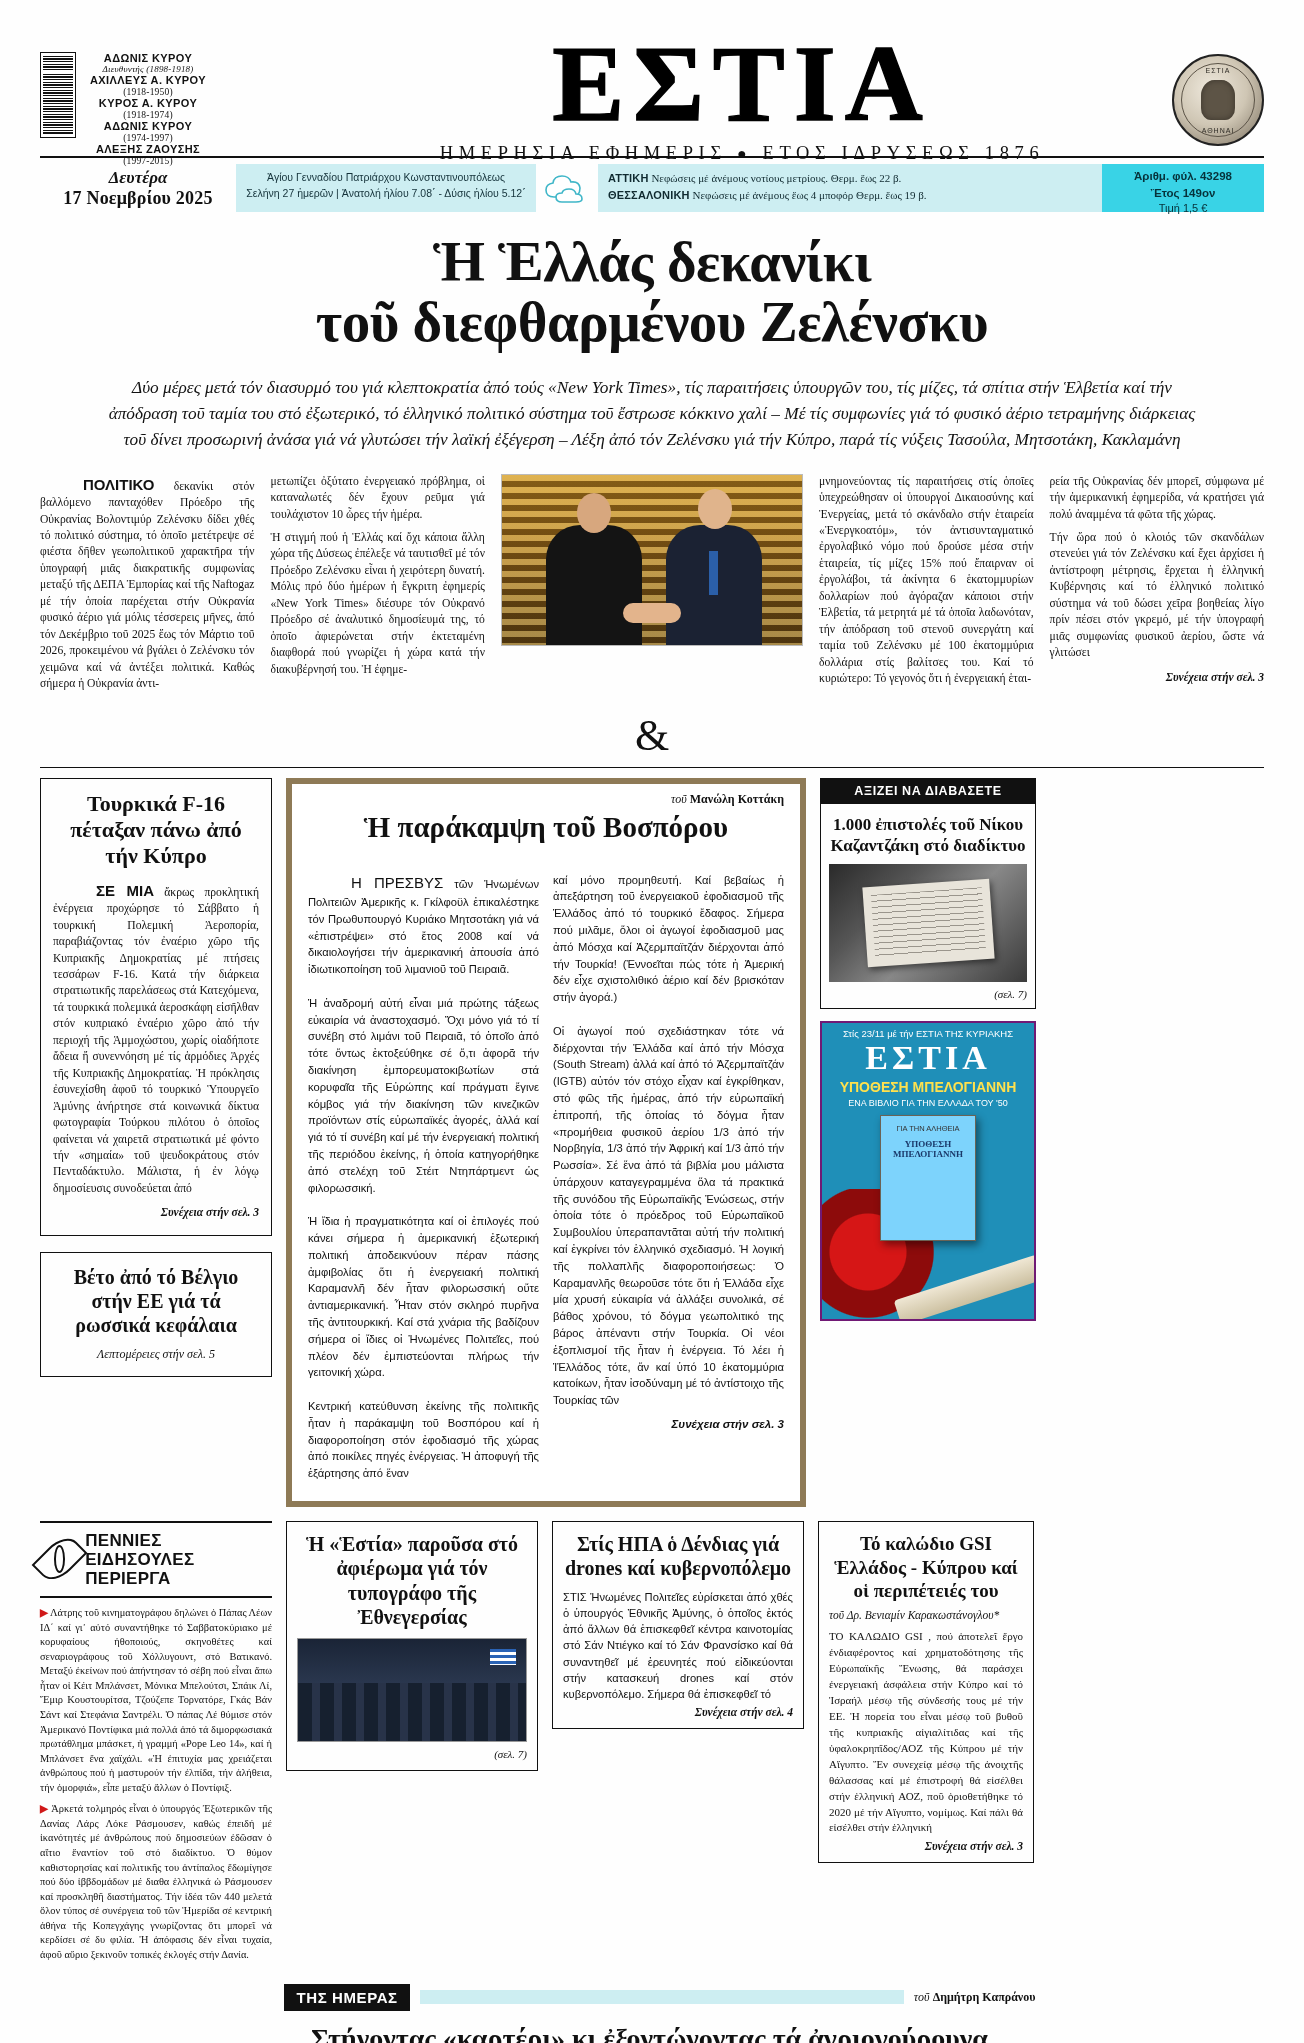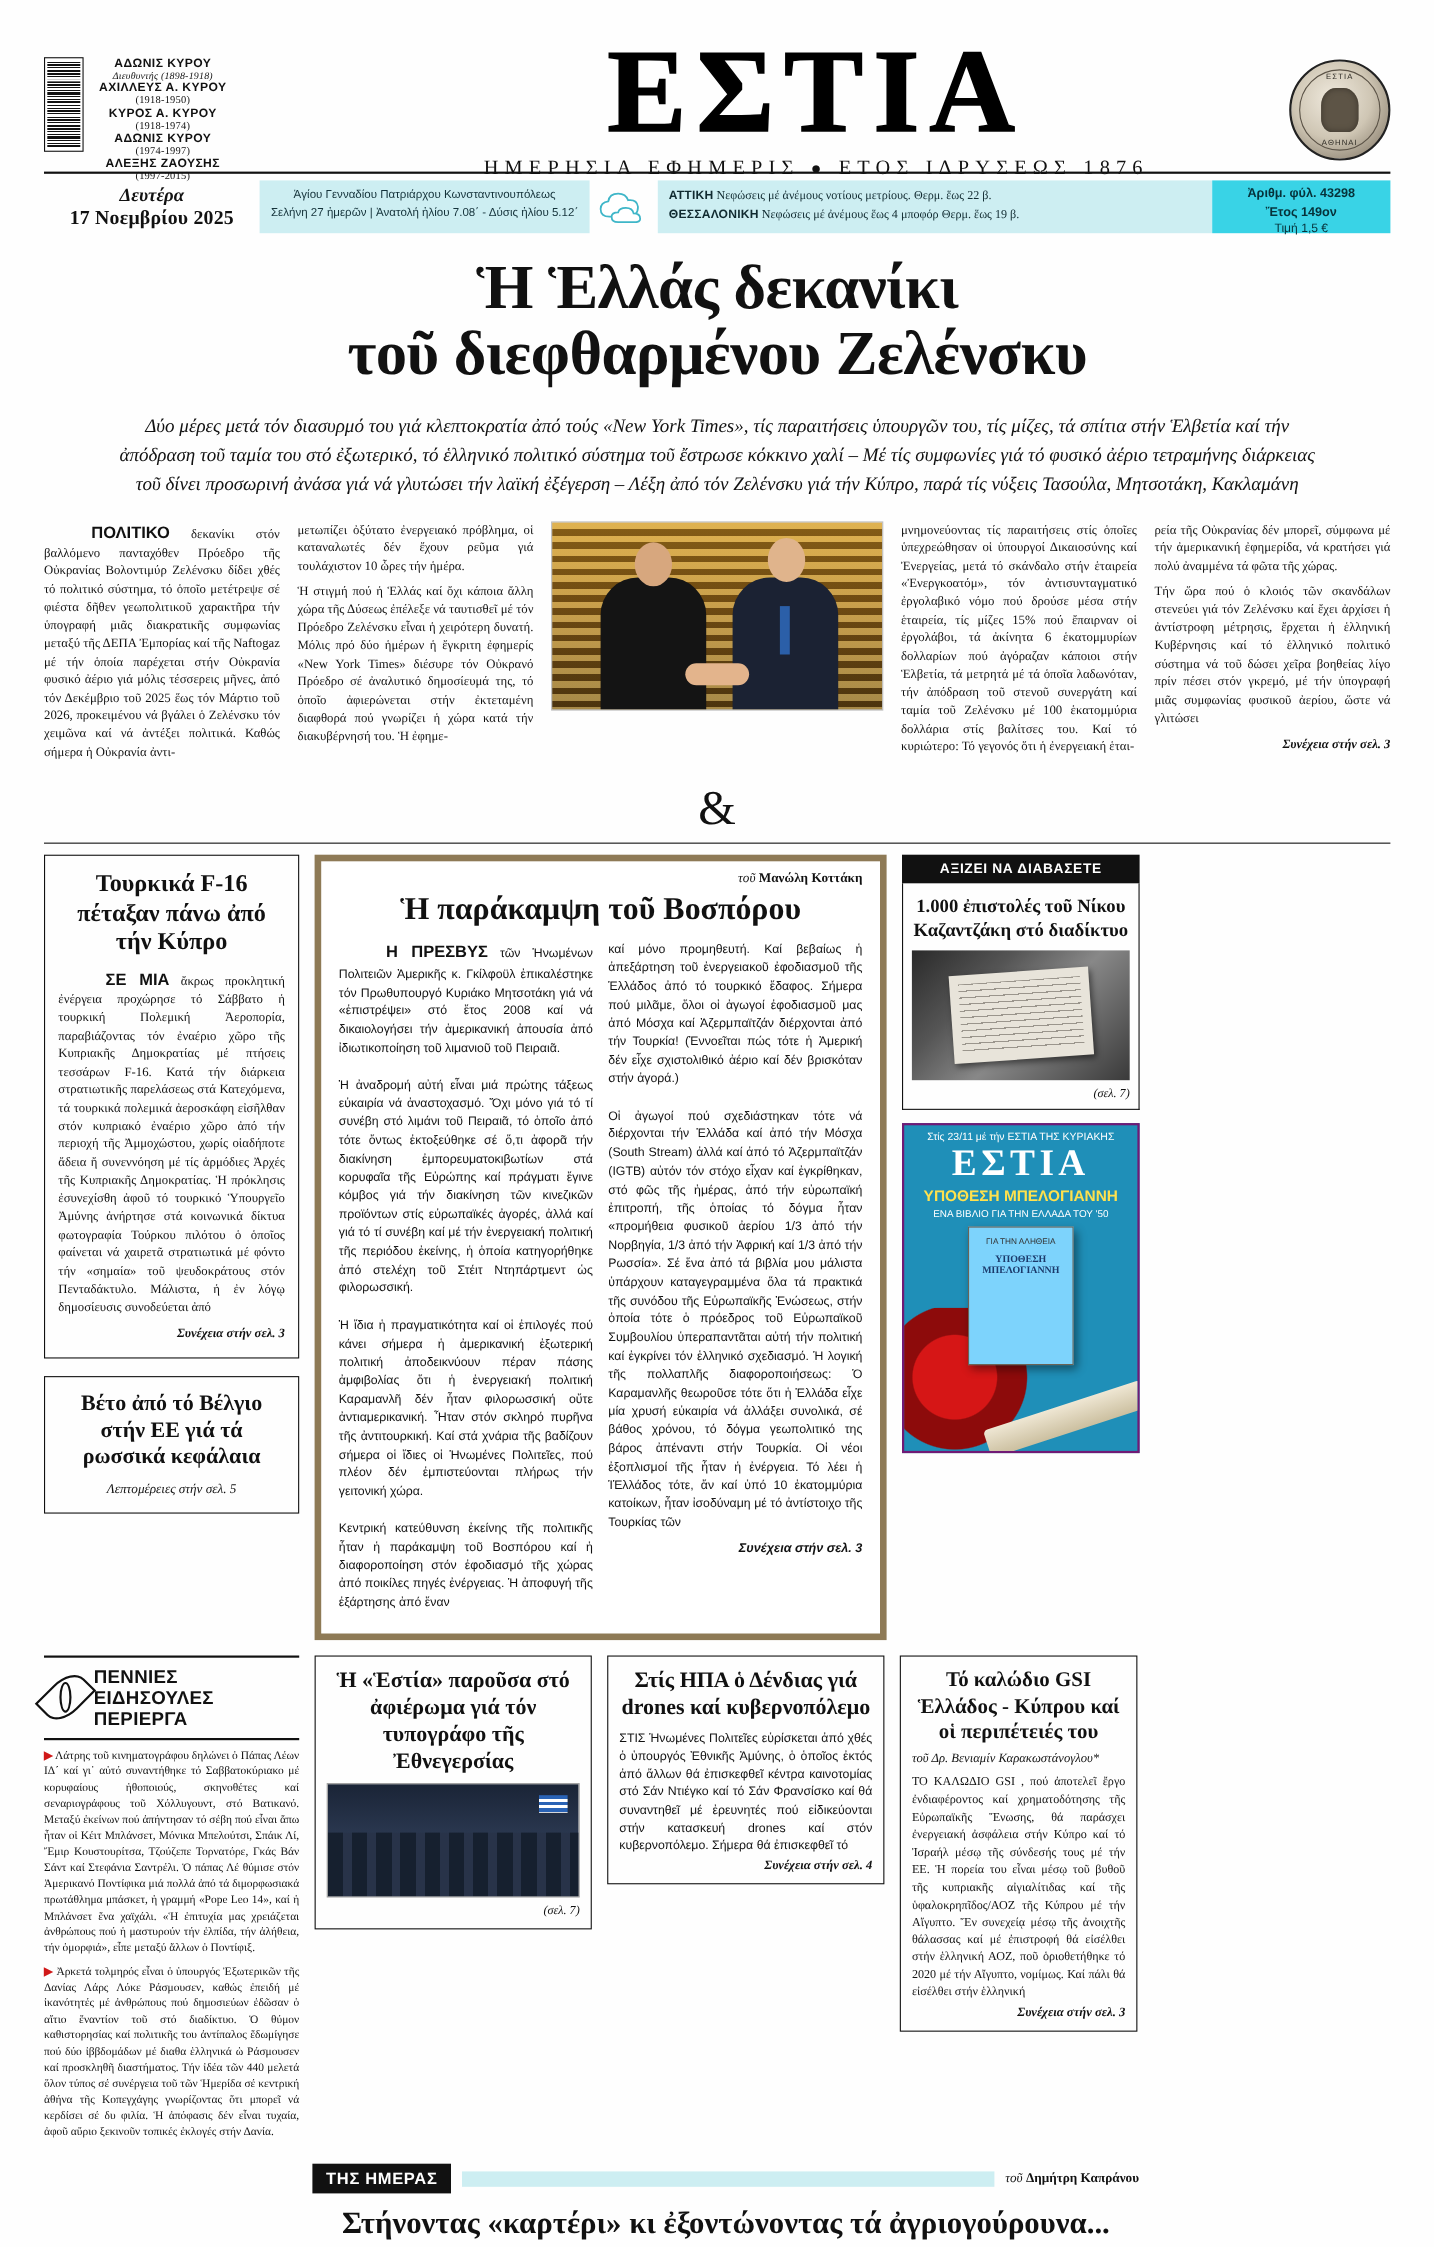--- a/index.html
+++ b/index.html
@@ -103,24 +103,24 @@
   .bx-title.sm { font-size:19px; }
   .mini { margin-top:16px; }
   .mini .bx-title { font-size:20px; }
   .detail { text-align:center; font-size:12px; font-style:italic; margin-top:8px;}
 
   .mid-center { width:520px; border:6px solid #8e7a56; padding:14px 16px 12px;
                 background:#fff; }
   .mc-by { text-align:right; font-size:12px; margin:-6px 0 4px 0; }
   .mc-by i { font-style:italic; } .mc-by b { font-weight:700; }
   .mc-title { text-align:center; font-weight:700; font-size:29px; font-family:"Liberation Serif",serif;
-              margin:2px 0 12px; }
+              margin:2px 0 28px; }
   .mc-cols { display:flex; gap:14px; }
   .mc-cols .col { width:50%; font-family:"Liberation Sans",sans-serif; font-size:11.2px; line-height:1.5; }
-  .mc-cols .col .drop { font-weight:700; }
+  .mc-cols .col .drop { font-weight:400; }
 
   .mid-right { width:216px; }
   .ad-head { background:#111; color:#fff; text-align:center; font-family:"Liberation Sans",sans-serif;
              font-weight:700; letter-spacing:.6px; font-size:12.5px; padding:6px 4px; }
   .ad-box { border:1px solid #111; border-top:none; padding:10px 8px 8px; }
   .ad-title { text-align:center; font-weight:700; font-size:17px; line-height:1.25; font-family:"Liberation Serif",serif;}
   .ad-img { margin-top:8px; height:118px; background:
       linear-gradient(135deg,#2a2a2a 0%,#555 30%,#888 55%,#3a3a3a 100%); position:relative; overflow:hidden;}
   .ad-img .doc { position:absolute; left:18%; top:16%; width:64%; height:68%; background:#e8e4da; transform:rotate(-4deg);
                  box-shadow:2px 3px 6px rgba(0,0,0,.5);}

